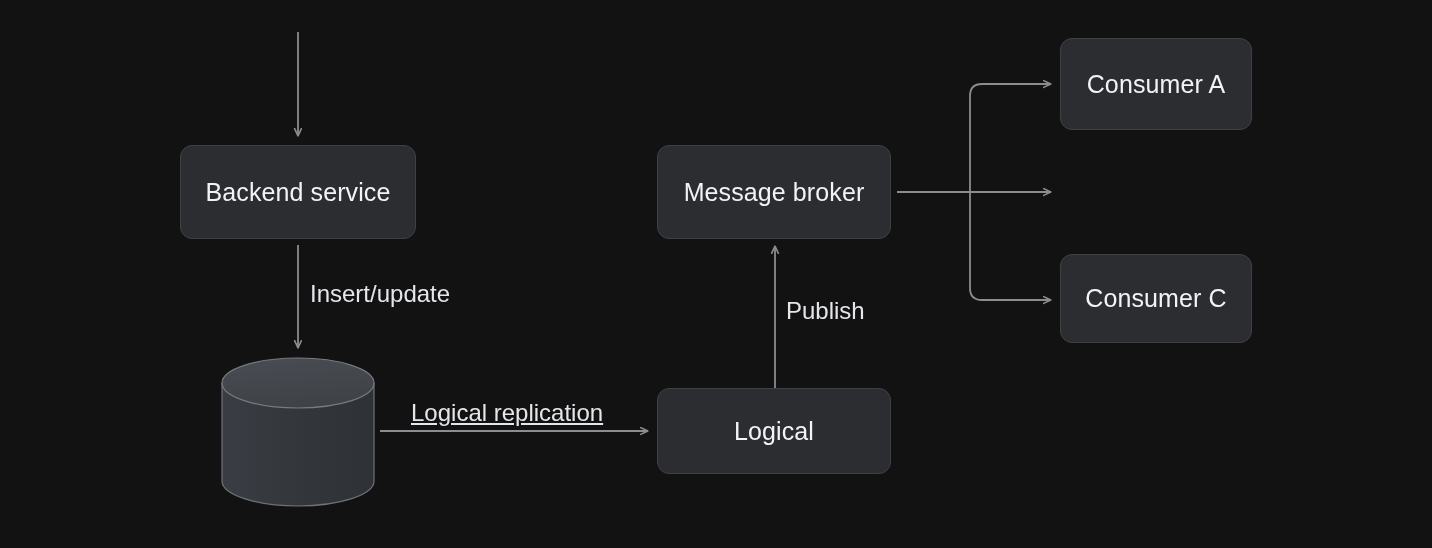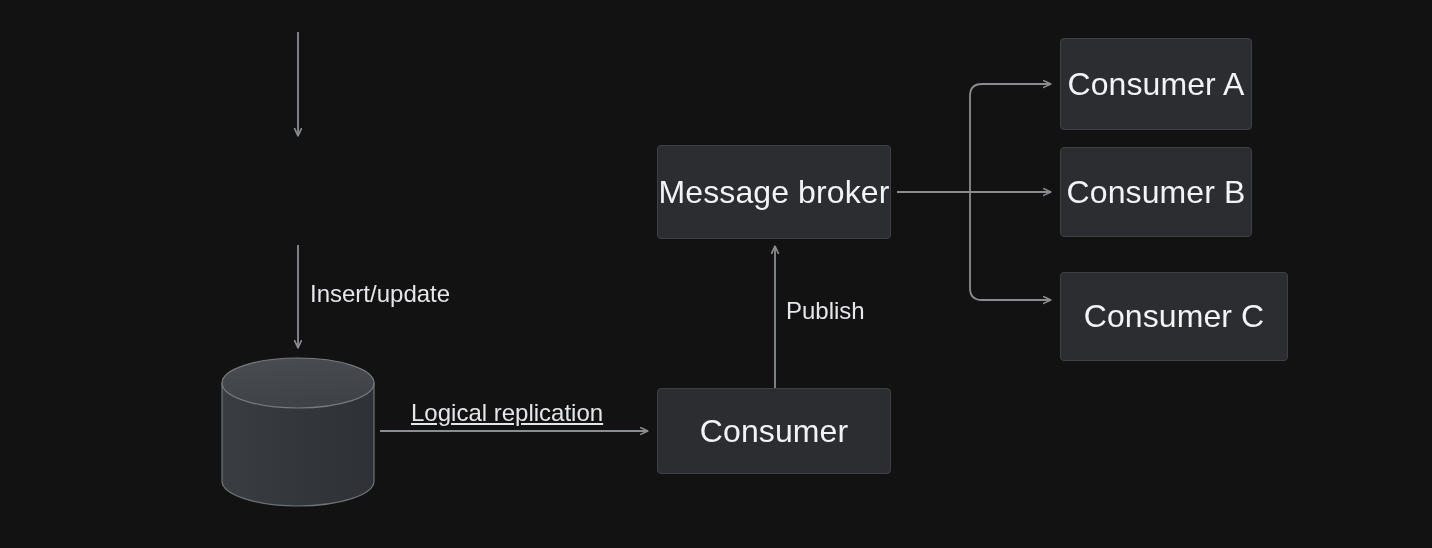--- a/index.html
+++ b/index.html
@@ -21,26 +21,26 @@
     left: 0;
     top: 0;
     width: 1432px;
     height: 548px;
   }
   .node-box {
     position: absolute;
     box-sizing: border-box;
     background: #2b2d31;
     border: 1px solid #3d4045;
-    border-radius: 4px;
+    border-radius: 12px;
     display: flex;
     align-items: center;
     justify-content: center;
     color: #f2f3f5;
-    font-size: 32px;
+    font-size: 25px;
     font-weight: 400;
     letter-spacing: 0.1px;
     white-space: nowrap;
   }
   .edge-label {
     position: absolute;
     color: #e4e6e9;
     font-size: 24px;
     font-weight: 400;
     white-space: nowrap;
@@ -98,38 +98,38 @@
     <g>
       <path d="M970,192 L970,288 Q970,300 982,300 L1051,300" fill="none" stroke="#8a8d91" stroke-width="1.8" marker-end="url(#arrowhead)"></path>
     </g>
 
     <g>
       <path d="M222,383 L222,481 A76,25 0 0 0 374,481 L374,383 Z" fill="url(#dbBodyGrad)" stroke="#6f7378" stroke-width="1.2"></path>
       <ellipse cx="298" cy="383" rx="76" ry="25" fill="url(#dbTopGrad)" stroke="#777b80" stroke-width="1.2"></ellipse>
     </g>
   </svg>
 
+  <div class="node-box" style="left:180px; top:145px; width:236px; height:94px;">
+    <span>Backend service</span>
+  </div>
 
   <div class="node-box" style="left:657px; top:145px; width:234px; height:94px;justify-content:center;">
     <span>Message broker</span>
   </div>
 
   <div class="node-box" style="left:657px; top:388px; width:234px; height:86px;">
-    <span>Consumer</span>
+    <span>Logical</span>
   </div>
 
   <div class="node-box" style="left:1060px; top:38px; width:192px; height:92px;">
     <span>Consumer A</span>
   </div>
 
-  <div class="node-box" style="left:1060px; top:147px; width:192px; height:90px;">
-    <span>Consumer B</span>
-  </div>
 
-  <div class="node-box" style="left:1060px; top:272px; width:228px; height:89px;">
+  <div class="node-box" style="left:1060px; top:254px; width:192px; height:89px;">
     <span>Consumer C</span>
   </div>
 
   <div class="edge-label" style="left:310px; top:280px;">Insert/update</div>
 
   <div class="edge-label" style="left:411px; top:399px;text-decoration:underline;">Logical replication</div>
 
   <div class="edge-label" style="left:786px; top:297px;text-align:center;">Publish</div>
 
 </div>

